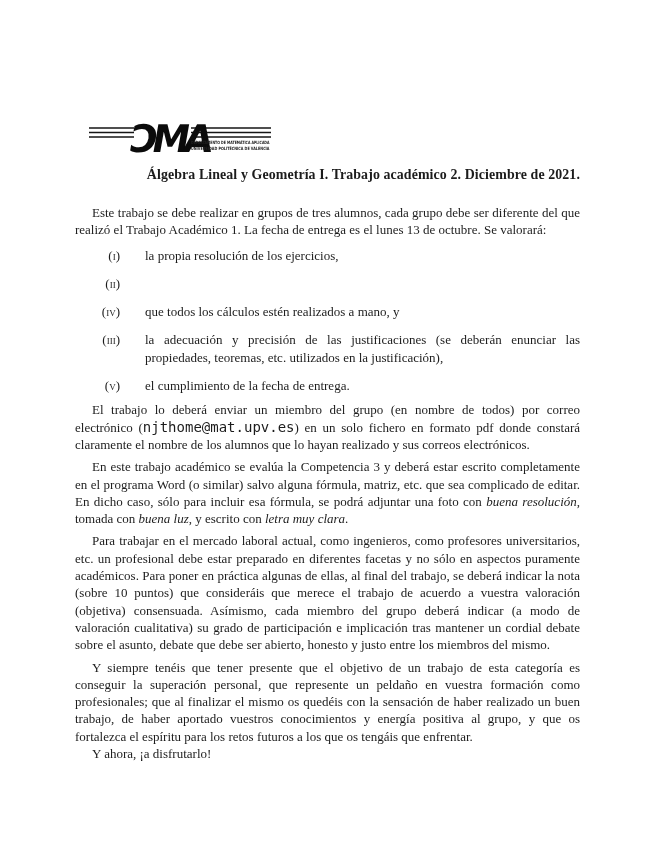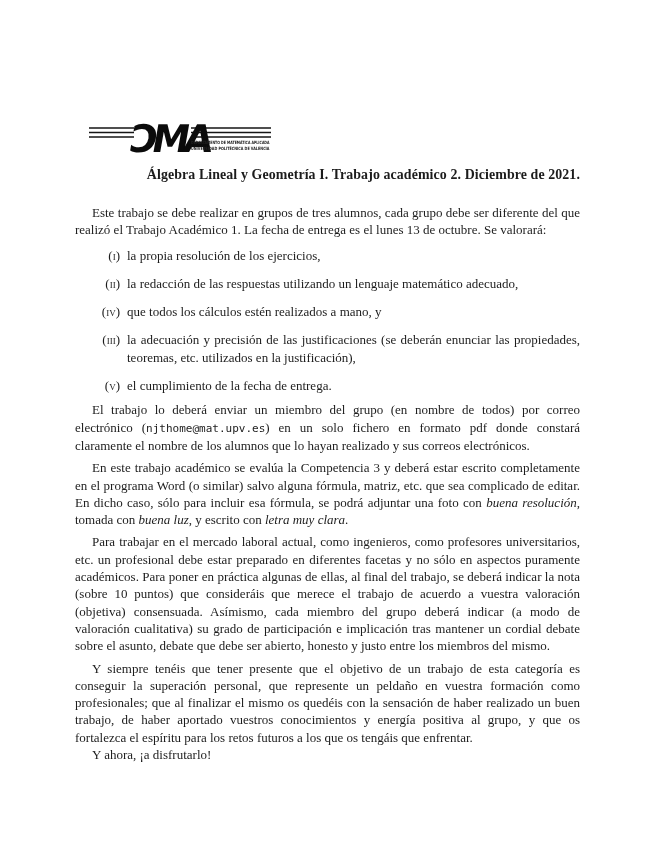--- a/index.html
+++ b/index.html
@@ -47,26 +47,26 @@
   .body-text p.p-first { margin-top: 8px; }
   .body-text p.p-no-gap { margin-top: 0; }
   .criteria { margin: 8px 0 7px 0; }
   .li { display: flex; margin-top: 11px; }
   .li:first-child { margin-top: 0; }
   .li-label {
     flex: 0 0 45px;
     text-align: right;
     font-variant: small-caps;
   }
-  .li-text { margin-left: 7px; flex: 1; text-align: justify; }
+  .li-text { margin-left: 25px; flex: 1; text-align: justify; }
   .seg-bold { font-weight: normal; }
   .seg-italic { font-style: italic; }
   .seg-mono {
     font-family: "DejaVu Sans Mono", monospace;
-    font-size: 11px;
+    font-size: 14px;
   }
   .logo-svg { display: block; }
 </style>
 </head>
 <body>
 
 <div class="page">
 
   <header class="doc-header">
     <div class="logo-wrap">
@@ -94,21 +94,20 @@
 
     <p class="p-first"><span>Este trabajo se debe realizar en grupos de tres alumnos, cada grupo debe ser diferente del que realizó el Trabajo Académico 1. La fecha de entrega es el lunes 13 de octubre. Se valorará:</span></p>
 
     <div class="criteria">
       <div class="li">
         <span class="li-label">(i)</span>
         <span class="li-text">la propia resolución de los ejercicios,</span>
       </div>
       <div class="li">
         <span class="li-label">(ii)</span>
-        <span class="li-text">la redacción de las respuestas utilizando un lenguaje matemático adecuado,</span>
       </div>
       <div class="li">
         <span class="li-label">(iv)</span>
         <span class="li-text">que todos los cálculos estén realizados a mano, y</span>
       </div>
       <div class="li">
         <span class="li-label">(iii)</span>
         <span class="li-text">la adecuación y precisión de las justificaciones (se deberán enunciar las propiedades, teoremas, etc. utilizados en la justificación),</span>
       </div>
       <div class="li">

